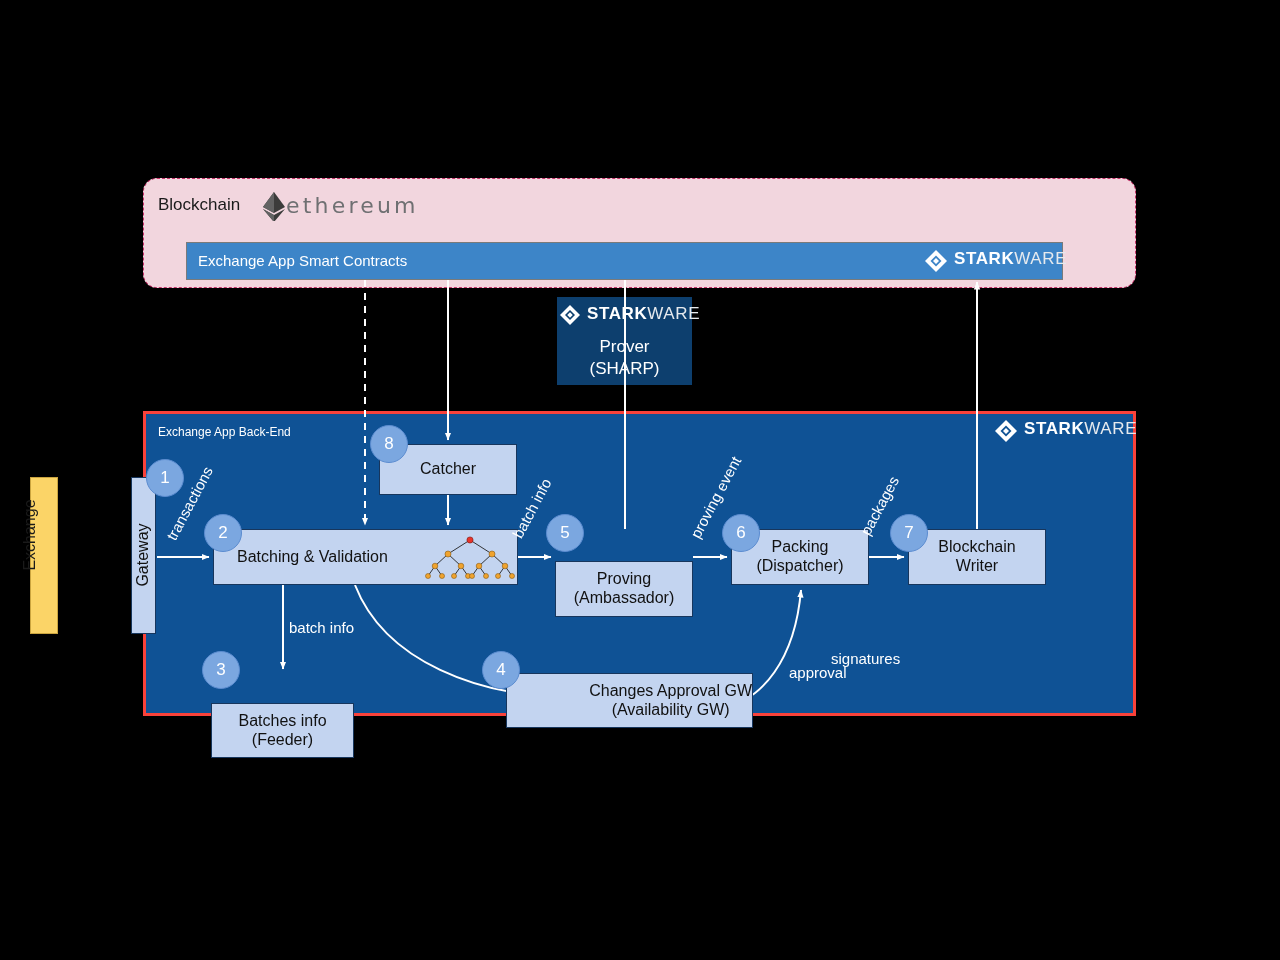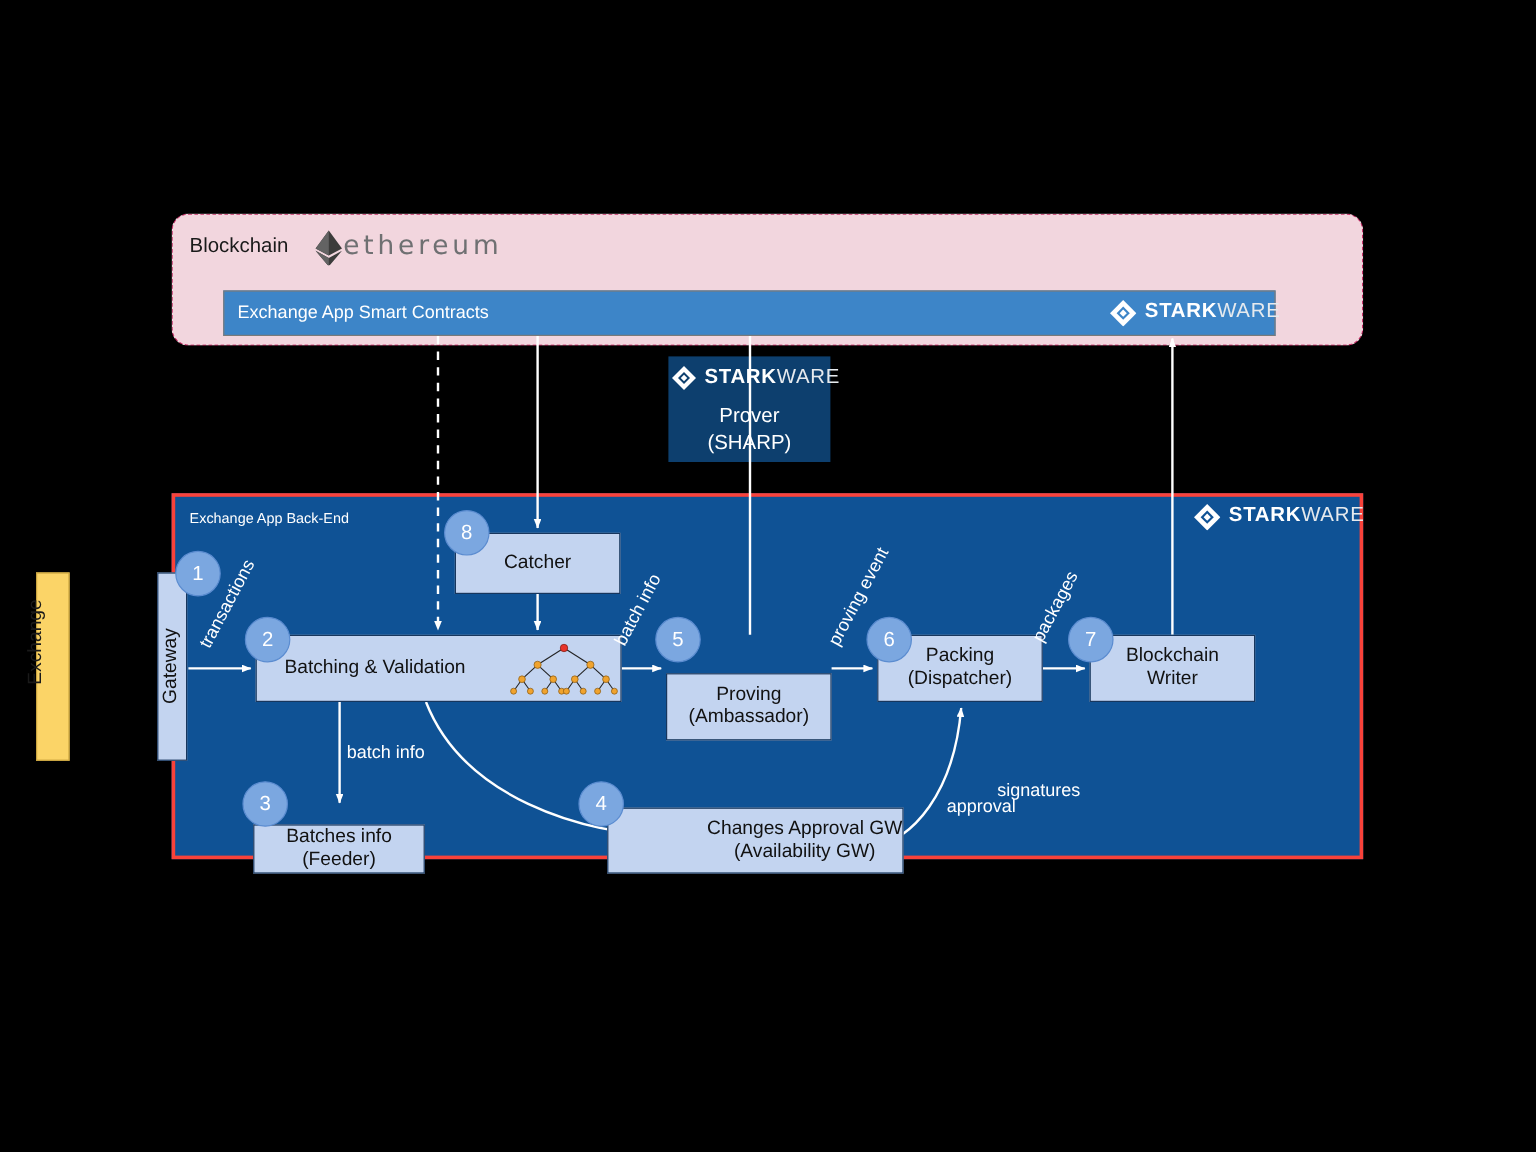--- a/index.html
+++ b/index.html
@@ -76,21 +76,21 @@
   
   .pbox{background:#c3d4f0;border:1.4px solid #17365d;color:#111;
         display:flex;align-items:center;justify-content:center;text-align:center;
         font-size:16px;line-height:1.18;}
   #catcher-box{left:379px;top:444px;width:138px;height:51px;}
   #batching-box{left:213px;top:529px;width:305px;height:56px;justify-content:flex-start;text-align:right;}
   #batching-text{margin-left:23px;}
   #proving-box{left:555px;top:529px;width:138px;height:56px;margin-top:32px;}
   #packing-box{left:731px;top:529px;width:138px;height:56px;}
   #writer-box{left:908px;top:529px;width:138px;height:56px;}
-  #feeder-box{left:211px;top:687px;width:143px;height:41px;}
+  #feeder-box{left:211px;top:703px;width:143px;height:55px;}
   #approval-box{left:506px;top:673px;width:247px;height:55px;justify-content:flex-end;}
 
   
   #merkle{position:absolute;left:420px;top:535px;width:100px;height:46px;}
 
   
   .badge{
     width:38px;height:38px;border-radius:50%;
     background:#7ba7e0;border:1.5px solid #5b8cd0;color:#fff;
     display:flex;align-items:center;justify-content:center;

